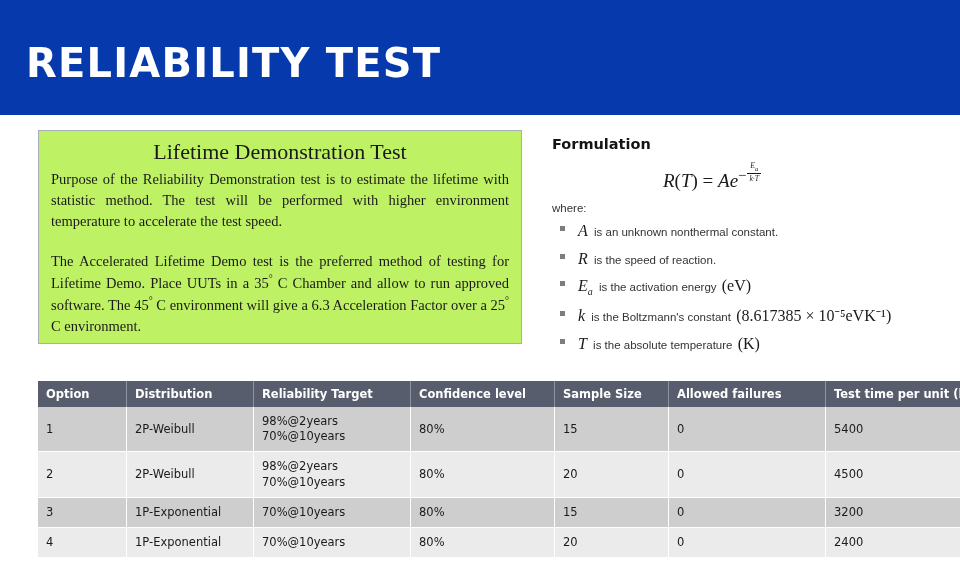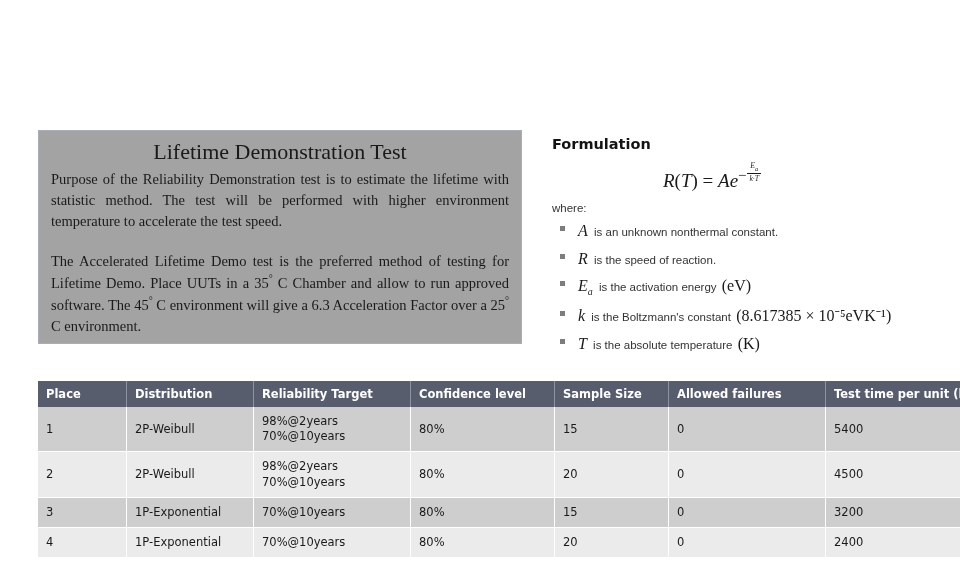--- a/index.html
+++ b/index.html
@@ -41,21 +41,21 @@
     white-space: nowrap;
   }
 
   
   .left-panel {
     position: absolute;
     left: 38px;
     top: 130px;
     width: 484px;
     height: 214px;
-    background: #a3a3a3;
+    background: #bef264;
     border: 1px solid #A8AEB8;
     box-sizing: border-box;
     padding: 8px 12px 6px 12px;
   }
   .lp-title {
     font-family: "Liberation Serif", serif;
     font-size: 22px;
     color: #1a1a1a;
     text-align: center;
     line-height: 1.2;
@@ -212,20 +212,23 @@
   .c3 { width: 127px; }
   .c4 { width: 97px; }
   .c5 { width: 140px; margin-left: 34px; }
   .c6 { width: 184px; }
 </style>
 </head>
 <body>
 
 <div class="slide">
 
+  <div class="title-banner">
+    <div class="title-text">RELIABILITY TEST</div>
+  </div>
 
   <div class="left-panel">
     <div class="lp-title">Lifetime Demonstration Test</div>
     <p class="lp-para">Purpose of the Reliability Demonstration test is to estimate the lifetime with statistic method. The test will be performed with higher environment temperature to accelerate the test speed.</p>
     <p class="lp-para"><span>The Accelerated Lifetime Demo test is the preferred method of testing for Lifetime Demo. Place UUTs in a 35</span><span class="deg">°</span><span> C Chamber and allow to run approved software. The 45</span><span class="deg">°</span><span> C environment will give a 6.3 Acceleration Factor over a 25</span><span class="deg">°</span><span> C environment.</span></p>
   </div>
 
   <div class="right-panel">
     <div class="rp-title">Formulation</div>
 
@@ -265,21 +268,21 @@
         <span class="sym">T</span>
         <span>is the absolute temperature</span>
         <span class="unit">(K)</span>
       </li>
     </ul>
   </div>
 
   <table class="spec-table">
     <thead>
       <tr>
-        <th class="c0">Place</th>
+        <th class="c0">Option</th>
         <th class="c1">Distribution</th>
         <th class="c2">Reliability Target</th>
         <th class="c3">Confidence level</th>
         <th class="c4">Sample Size</th>
         <th class="c5">Allowed failures</th>
         <th class="c6">Test time per unit (hr)</th>
       </tr>
     </thead>
     <tbody>
       <tr class="odd">

